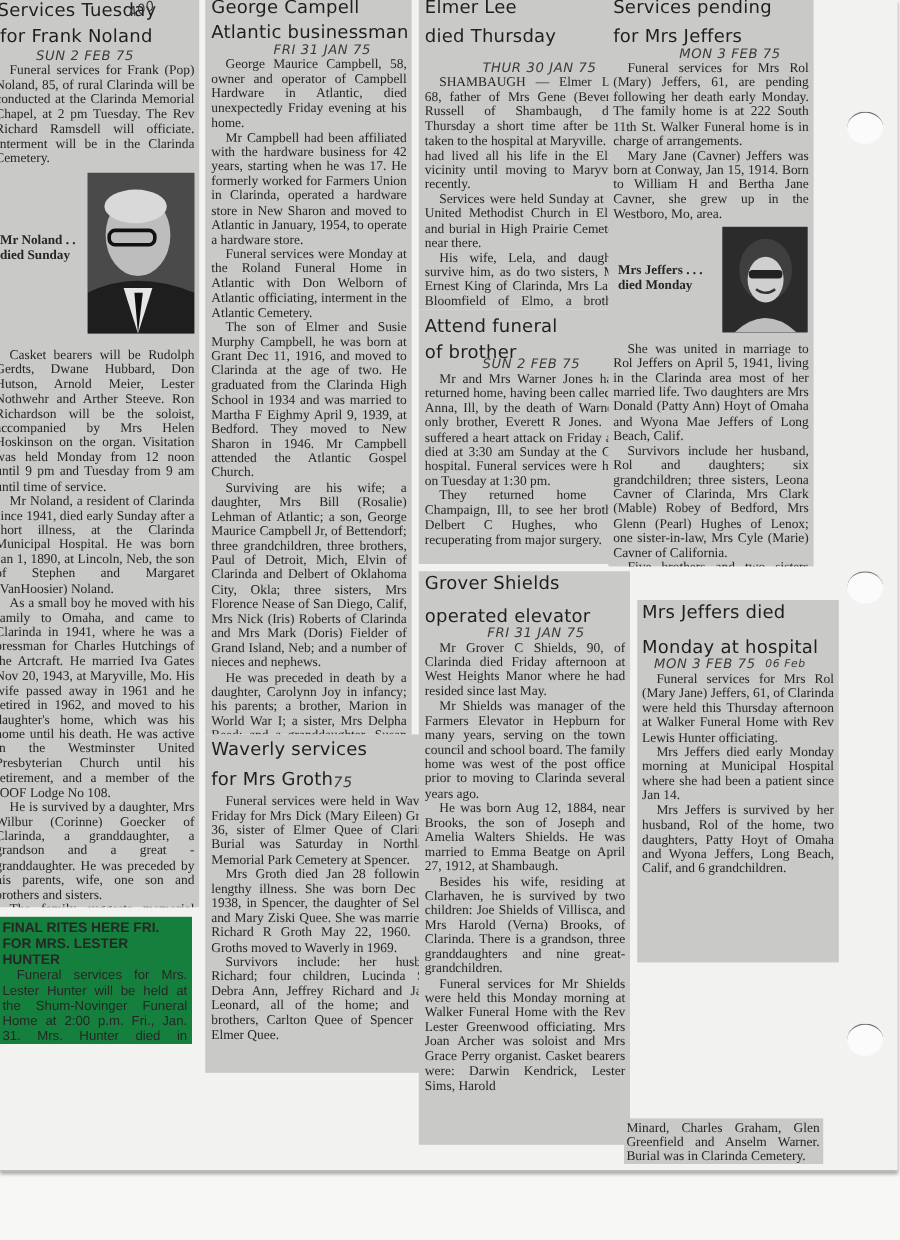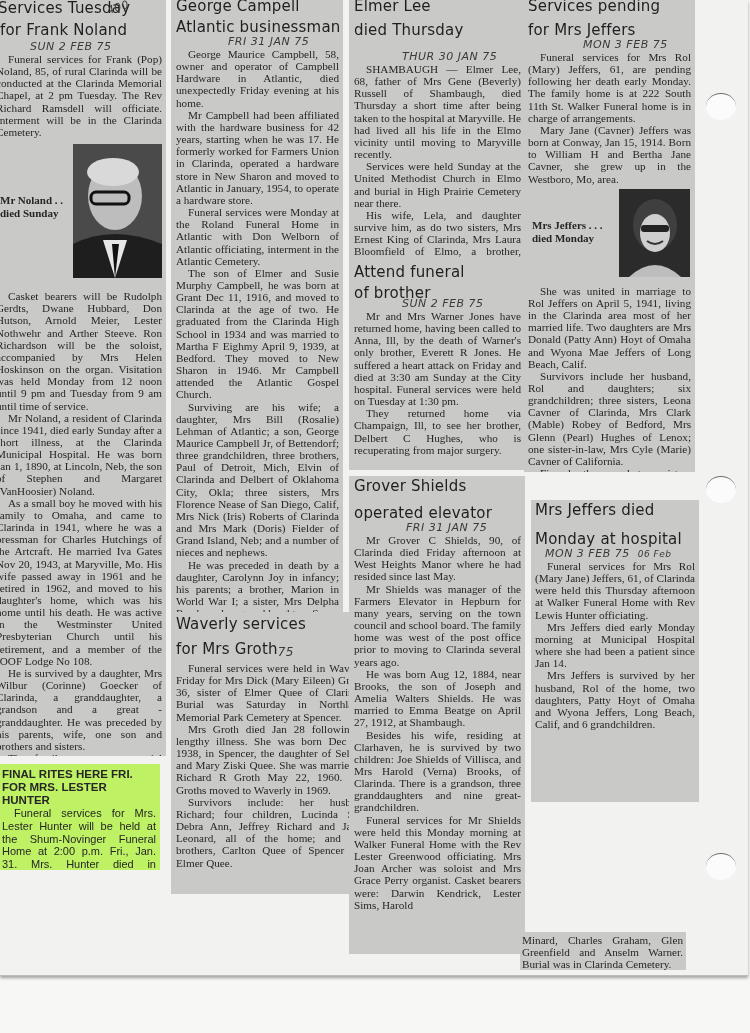--- a/index.html
+++ b/index.html
@@ -16,21 +16,21 @@
     border-bottom:1px solid #bcbcbc;
   }
   .hole {
     position:absolute; left:706px; width:30px; height:26px; border-radius:50%;
     background:#fbfbfb; border-top:1.5px solid #6c6c6c;
   }
   .clip {
     position:absolute; background:#c9c9c8; overflow:hidden;
     box-sizing:border-box;
   }
-  .clip.light { background:#bef264; }
+  .clip.light { background:#15803d; }
   .hd {
     font-family:"DejaVu Sans", "Liberation Sans", sans-serif;
     font-size:15px; line-height:17px; color:#1f1f1f; letter-spacing:0.2px;
     margin:0; white-space:nowrap;
   }
   .hd.l2 { margin-top:7px; }
   .hw {
     font-family:"DejaVu Sans", sans-serif; font-style:italic;
     font-size:11px; color:#3a3a3a; white-space:nowrap; line-height:12px;
     letter-spacing:0.5px;
@@ -147,21 +147,21 @@
     <p class="p">Mr Shields was manager of the Farmers Elevator in Hepburn for many years, serving on the town council and school board. The family home was west of the post office prior to moving to Clarinda several years ago.</p>
     <p class="p">He was born Aug 12, 1884, near Brooks, the son of Joseph and Amelia Walters Shields. He was married to Emma Beatge on April 27, 1912, at Shambaugh.</p>
     <p class="p">Besides his wife, residing at Clarhaven, he is survived by two children: Joe Shields of Villisca, and Mrs Harold (Verna) Brooks, of Clarinda. There is a grandson, three granddaughters and nine great-grandchildren.</p>
     <p class="p">Funeral services for Mr Shields were held this Monday morning at Walker Funeral Home with the Rev Lester Greenwood officiating. Mrs Joan Archer was soloist and Mrs Grace Perry organist. Casket bearers were: Darwin Kendrick, Lester Sims, Harold</p>
   </div>
 
   <div class="clip" style="left:520px; top:932px; width:166px; height:38px; padding:2px 3px 0 2px;">
     <p class="p noind">Minard, Charles Graham, Glen Greenfield and Anselm Warner. Burial was in Clarinda Cemetery.</p>
   </div>
 
-  <div class="clip" style="left:524px; top:0; width:171px; height:472px; padding:0 4px 0 4px;">
+  <div class="clip" style="left:507px; top:0; width:171px; height:472px; padding:0 4px 0 4px;">
     <div class="hd" style="margin-top:-2px">Services pending</div>
     <div class="hd l2">for Mrs Jeffers</div>
     <div class="hw" style="margin-left:55px;">MON 3 FEB 75</div>
     <p class="p">Funeral services for Mrs Rol (Mary) Jeffers, 61, are pending following her death early Monday. The family home is at 222 South 11th St. Walker Funeral home is in charge of arrangements.</p>
     <p class="p">Mary Jane (Cavner) Jeffers was born at Conway, Jan 15, 1914. Born to William H and Bertha Jane Cavner, she grew up in the Westboro, Mo, area.</p>
 
     <div style="position:relative; height:100px;">
       <div style="position:absolute; left:4px; top:34px;">
         <div class="caption">Mrs Jeffers . . .</div>
         <div class="caption">died Monday</div>

